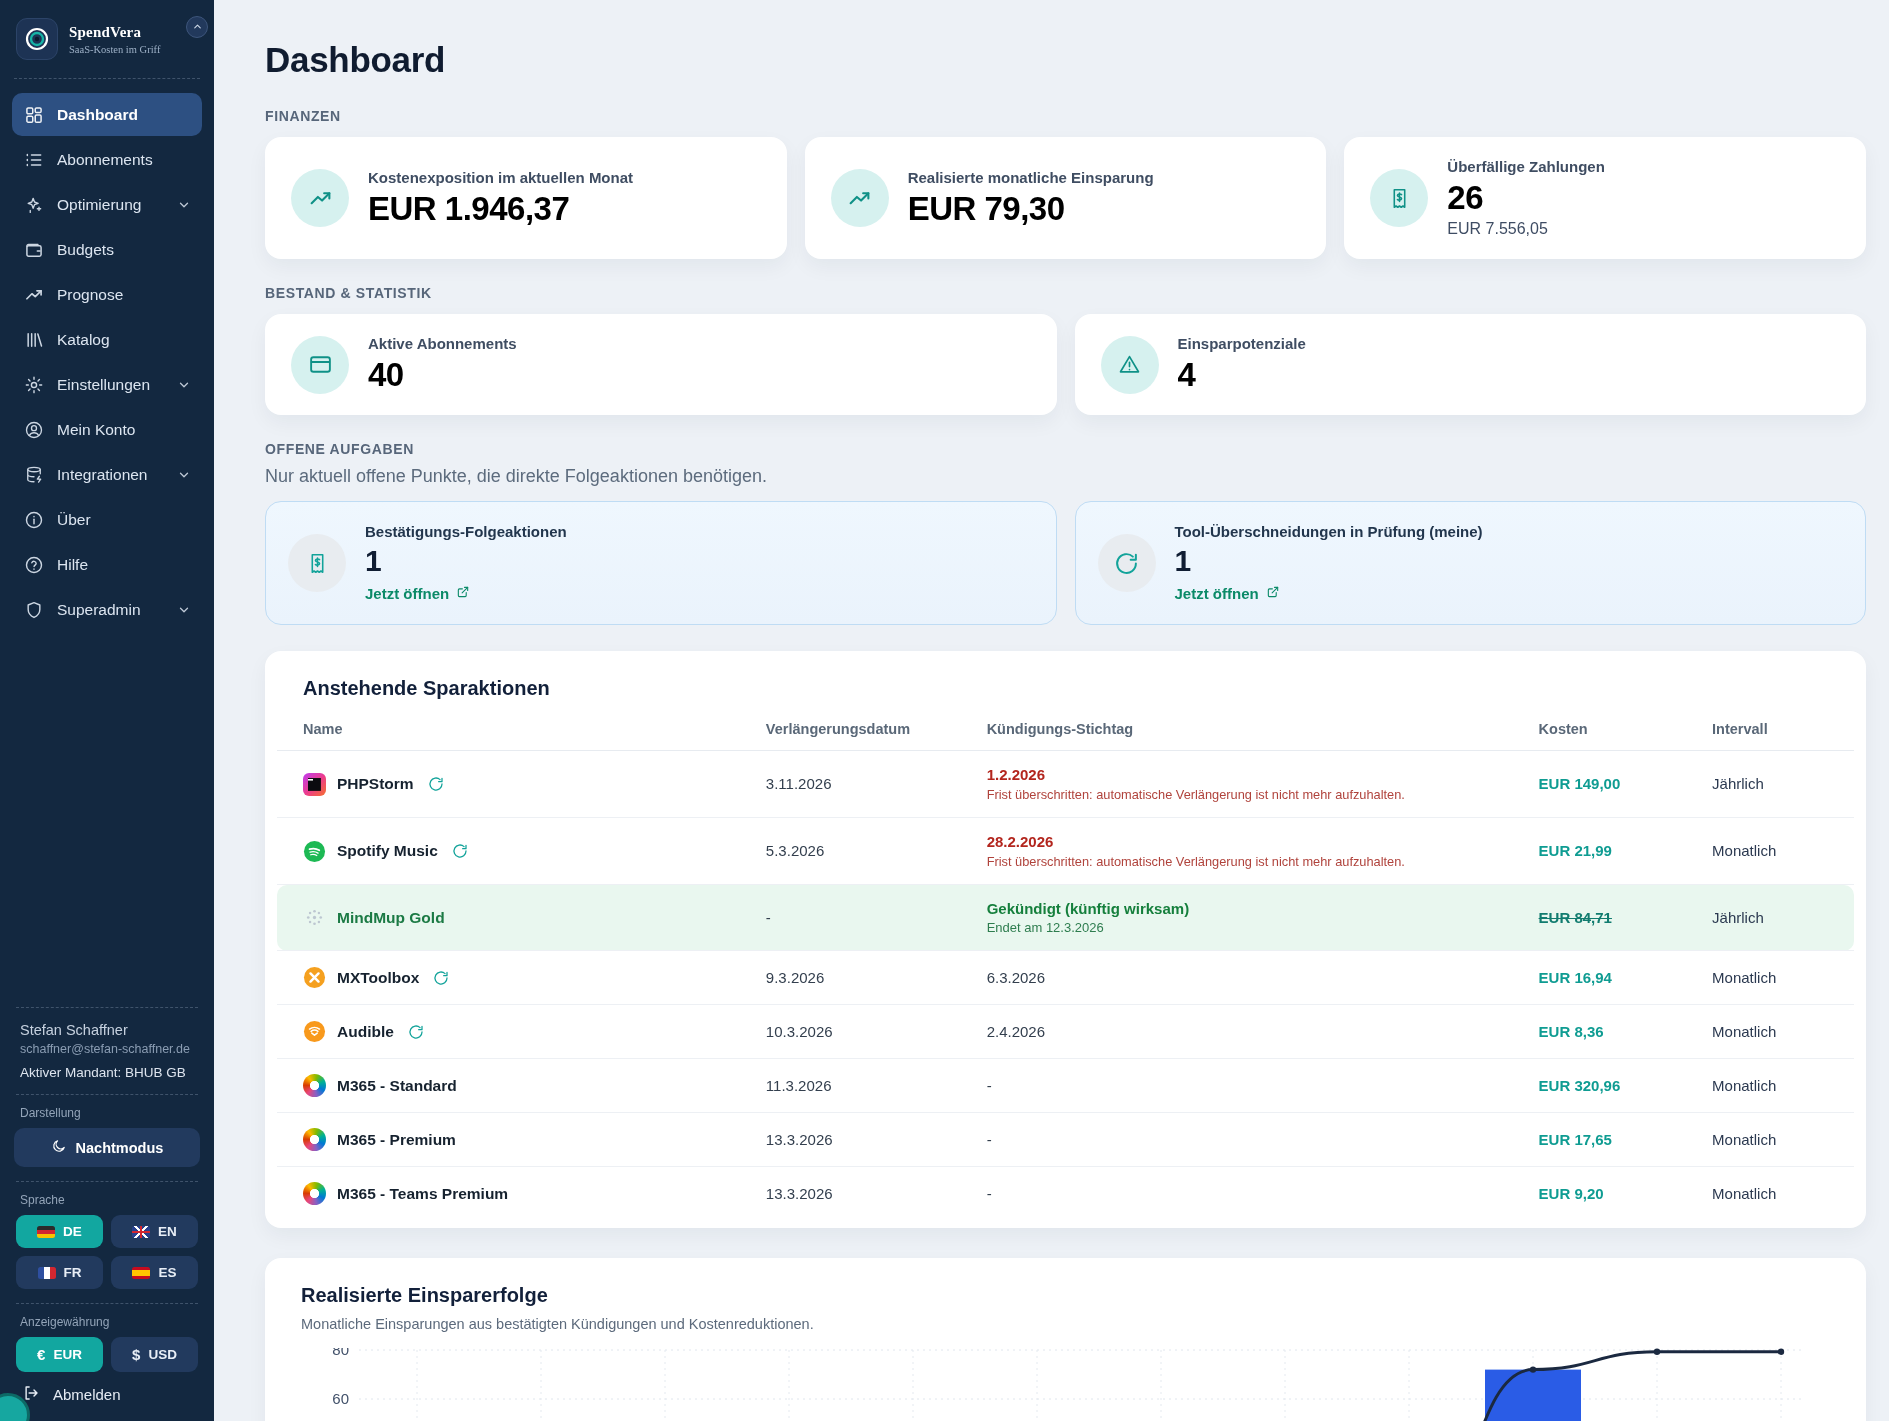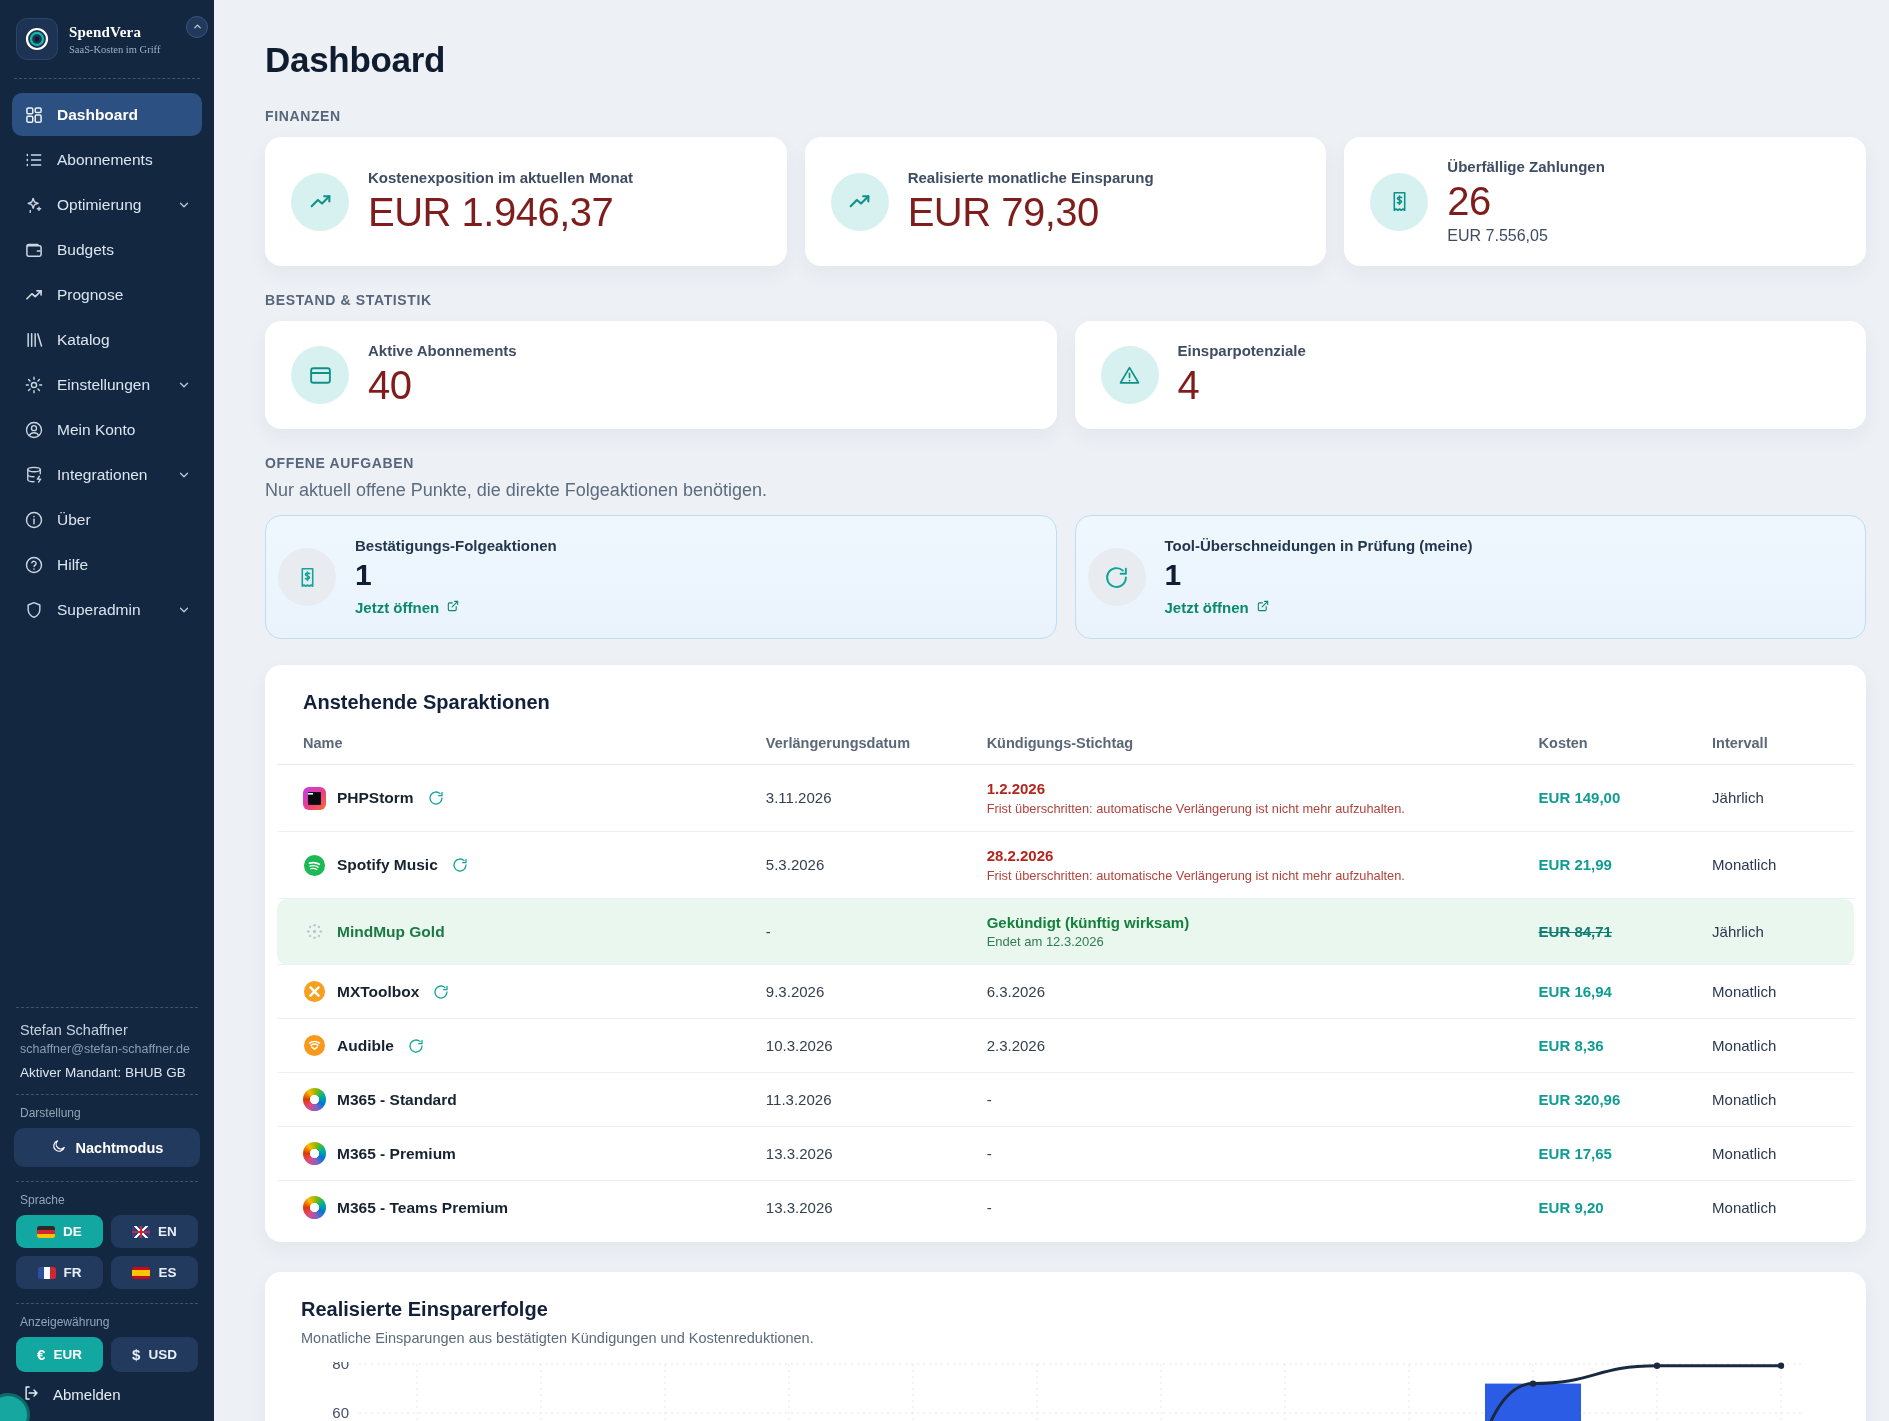--- a/index.html
+++ b/index.html
@@ -88,25 +88,25 @@
     background:#fff; border-radius:16px; padding:21px 26px; display:flex; align-items:center; gap:19px;
     box-shadow:0 8px 20px rgba(23,32,51,.05);
   }
   .icon-circle {
     width:58px; height:58px; border-radius:50%; background:#d6f1ef; color:#0f9187;
     display:flex; align-items:center; justify-content:center; flex:0 0 auto;
   }
   .icon-circle svg { width:25px; height:25px; }
   .icon-circle.gray { background:#e8ecf0; color:#12a39a; }
   .stat-label { font-size:15px; font-weight:600; color:#3f4d62; }
-  .stat-value { font-size:40px; font-weight:400; color:#7f1d1d; letter-spacing:-.5px; margin-top:4px; }
+  .stat-value { font-size:33px; font-weight:700; color:#000000; letter-spacing:-.5px; margin-top:4px; }
   .stat-sub { font-size:16px; color:#3e4c63; margin-top:3px; }
   .task-card {
     background:linear-gradient(180deg,#eff7fe,#eaf3fc); border:1px solid #bfdcf4; border-radius:16px;
-    padding:21px 12px; display:flex; align-items:center; gap:19px;
+    padding:21px 22px; display:flex; align-items:center; gap:19px;
   }
   .task-label { font-size:15px; font-weight:700; color:#22364d; }
   .task-value { font-size:30px; font-weight:800; color:#101d33; margin-top:4px; }
   .task-link { display:inline-flex; align-items:flex-end; gap:7px; margin-top:7px; font-size:15px; font-weight:700; color:#0b8a68; cursor:pointer; }
   .task-link svg { width:14px; height:14px; }
   
   .panel { background:#fff; border-radius:16px; box-shadow:0 8px 20px rgba(23,32,51,.05); }
   .table-panel { padding:26px 12px 8px; }
   .panel-title { font-size:20px; font-weight:800; color:#12203a; margin:0 0 6px; padding:0 26px; }
   table.sav { width:100%; border-collapse:collapse; }
@@ -611,21 +611,21 @@
                 </span>
                 <span class="row-name">Audible</span>
                 <span class="refresh-ic"><svg viewBox="0 0 24 24" fill="none" stroke="currentColor" stroke-width="1.9" stroke-linecap="round" stroke-linejoin="round">
                     <path d="M21 12a9 9 0 1 1-2.9-6.6"></path>
                     <path d="M21 3.5v5h-5"></path>
                   </svg></span>
               </div>
             </td>
             <td><span class="cell-date">10.3.2026</span></td>
             <td>
-              <div class="cell-date">2.3.2026</div>
+              <div class="cell-date">2.4.2026</div>
             </td>
             <td><span class="cell-cost">EUR 8,36</span></td>
             <td><span class="cell-int">Monatlich</span></td>
           </tr>
           <tr class="">
             <td>
               <div class="name-cell">
                 <span class="brand b-m365"></span>
                 <span class="row-name">M365 - Standard</span>
               </div>

